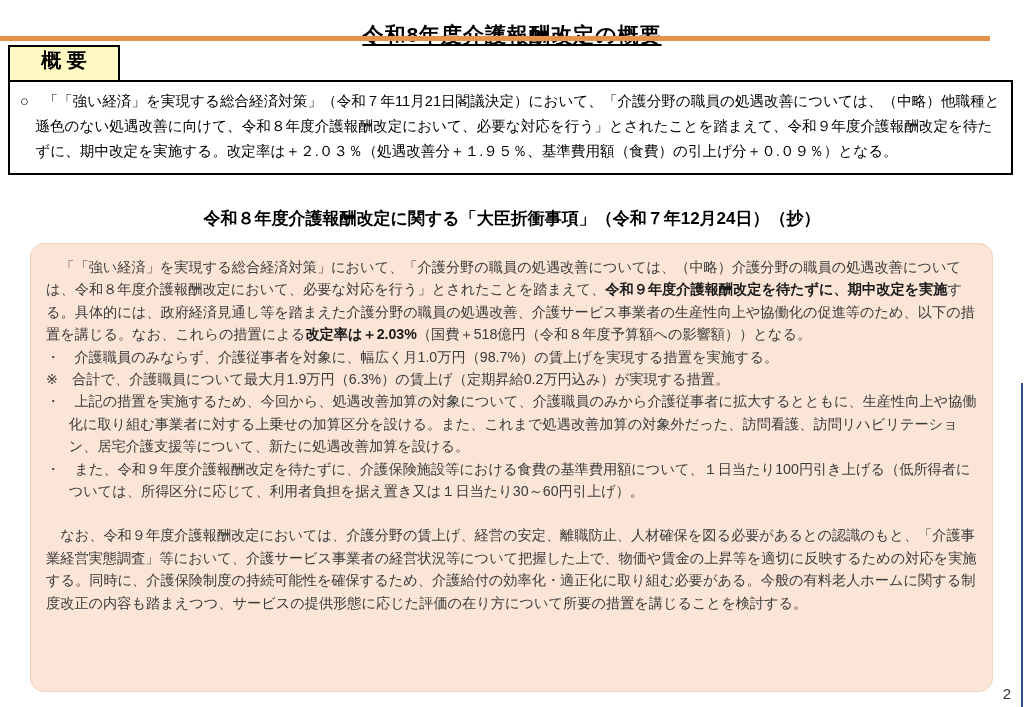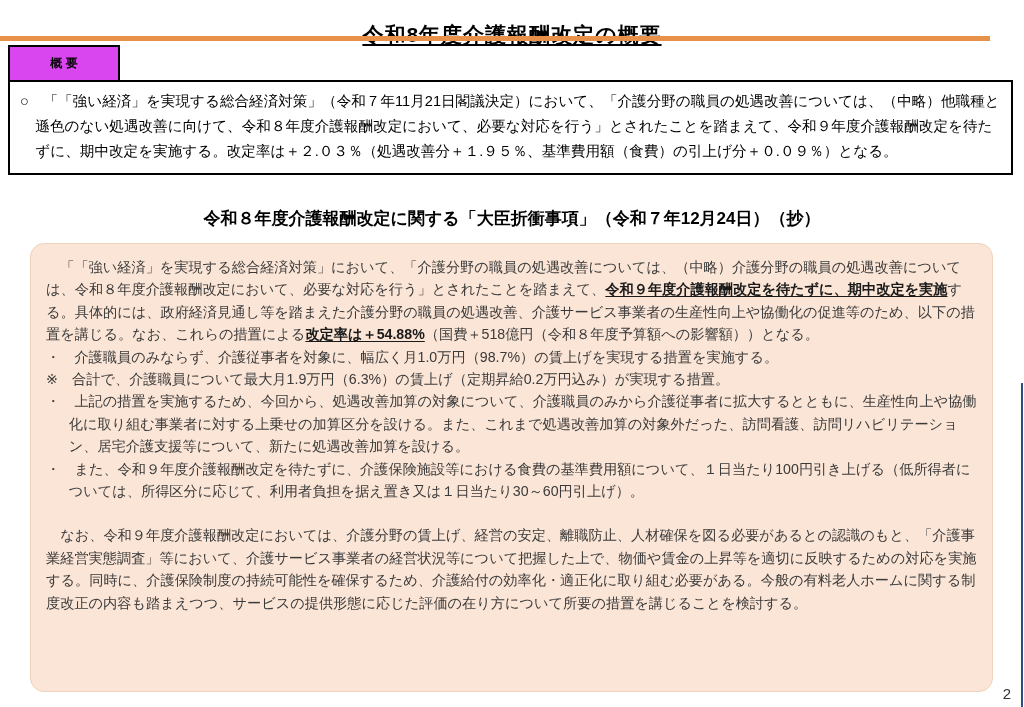--- a/index.html
+++ b/index.html
@@ -12,23 +12,23 @@
   .page-title{
     position:absolute;top:21px;left:0;width:100%;text-align:center;margin:0;
     font-size:21px;font-weight:bold;letter-spacing:1px;color:#000;text-decoration:underline;
   }
   .accent-bar{
     position:absolute;left:0;top:36px;width:990px;height:5px;
     background:var(--accent-bar,#E8914A);
   }
   .overview{position:absolute;left:8px;top:45px;width:1005px;}
   .overview-tab{
-    width:112px;height:37px;border:2px solid #000;background:#d946ef;
-    display:flex;align-items:center;justify-content:center;
-    font-weight:bold;font-size:12px;position:relative;z-index:2;margin-bottom:-2px;
+    width:112px;height:37px;border:2px solid #000;background:#fef9c3;
+    display:flex;align-items:flex-start;justify-content:center;
+    font-weight:bold;font-size:20px;position:relative;z-index:2;margin-bottom:-2px;
     box-sizing:border-box;
   }
   .overview-box{
     border:2px solid #000;background:#fff;position:relative;z-index:1;
     padding:7px 10px 9px 10px;font-size:14.6px;line-height:25px;
   }
   .hang{margin:0;padding-left:1.05em;text-indent:-1.05em;}
   .minister-heading{
     position:absolute;top:207px;left:0;width:100%;text-align:center;margin:0;
     font-size:17px;font-weight:bold;color:#000;
@@ -36,21 +36,21 @@
   .minister-box{
     position:absolute;left:30px;top:243px;width:963px;height:449px;box-sizing:border-box;
     background:var(--minister-box-bg,#FBE5D6);
     border:1px solid #f0d2bd;border-radius:14px;
     padding:12px 15px 10px 15px;
     font-size:14.2px;line-height:22.4px;color:#3a3a3a;
   }
   .para{margin:0;}
   .bullet{margin:0;padding-left:1.6em;text-indent:-1.6em;}
   .closing{margin-top:22px;}
-  .bu{font-weight:bold;text-decoration:underline;text-underline-offset:2px;color:#1a1a1a;}
+  .bu{font-weight:bold;text-underline-offset:2px;color:#1a1a1a;}
   .page-number{
     position:absolute;right:13px;bottom:5px;font-size:15px;color:#333;
   }
   .edge-line{
     position:absolute;right:1px;top:383px;width:2px;height:324px;
     background:var(--edge-line,#2C4E80);
   }
 </style>
 </head>
 <body>
@@ -66,21 +66,21 @@
       <span>概 要</span>
     </div>
     <div class="overview-box">
       <p class="hang">○　「「強い経済」を実現する総合経済対策」（令和７年11月21日閣議決定）において、「介護分野の職員の処遇改善については、（中略）他職種と遜色のない処遇改善に向けて、令和８年度介護報酬改定において、必要な対応を行う」とされたことを踏まえて、令和９年度介護報酬改定を待たずに、期中改定を実施する。改定率は＋２.０３％（処遇改善分＋１.９５％、基準費用額（食費）の引上げ分＋０.０９％）となる。</p>
     </div>
   </div>
 
   <h2 class="minister-heading">令和８年度介護報酬改定に関する「大臣折衝事項」（令和７年12月24日）（抄）</h2>
 
   <div class="minister-box">
-    <p class="para"><span>　「「強い経済」を実現する総合経済対策」において、「介護分野の職員の処遇改善については、（中略）介護分野の職員の処遇改善については、令和８年度介護報酬改定において、必要な対応を行う」とされたことを踏まえて、</span><span class="bu">令和９年度介護報酬改定を待たずに、期中改定を実施</span><span>する。具体的には、政府経済見通し等を踏まえた介護分野の職員の処遇改善、介護サービス事業者の生産性向上や協働化の促進等のため、以下の措置を講じる。なお、これらの措置による</span><span class="bu">改定率は＋54.88%</span><span>（国費＋518億円（令和８年度予算額への影響額））となる。</span></p>
+    <p class="para"><span>　「「強い経済」を実現する総合経済対策」において、「介護分野の職員の処遇改善については、（中略）介護分野の職員の処遇改善については、令和８年度介護報酬改定において、必要な対応を行う」とされたことを踏まえて、</span><span class="bu">令和９年度介護報酬改定を待たずに、期中改定を実施</span><span>する。具体的には、政府経済見通し等を踏まえた介護分野の職員の処遇改善、介護サービス事業者の生産性向上や協働化の促進等のため、以下の措置を講じる。なお、これらの措置による</span><span class="bu">改定率は＋2.03%</span><span>（国費＋518億円（令和８年度予算額への影響額））となる。</span></p>
 
     <p class="bullet">・　介護職員のみならず、介護従事者を対象に、幅広く月1.0万円（98.7%）の賃上げを実現する措置を実施する。</p>
     <p class="bullet">※　合計で、介護職員について最大月1.9万円（6.3%）の賃上げ（定期昇給0.2万円込み）が実現する措置。</p>
     <p class="bullet">・　上記の措置を実施するため、今回から、処遇改善加算の対象について、介護職員のみから介護従事者に拡大するとともに、生産性向上や協働化に取り組む事業者に対する上乗せの加算区分を設ける。また、これまで処遇改善加算の対象外だった、訪問看護、訪問リハビリテーション、居宅介護支援等について、新たに処遇改善加算を設ける。</p>
     <p class="bullet">・　また、令和９年度介護報酬改定を待たずに、介護保険施設等における食費の基準費用額について、１日当たり100円引き上げる（低所得者については、所得区分に応じて、利用者負担を据え置き又は１日当たり30～60円引上げ）。</p>
 
     <p class="para closing">　なお、令和９年度介護報酬改定においては、介護分野の賃上げ、経営の安定、離職防止、人材確保を図る必要があるとの認識のもと、「介護事業経営実態調査」等において、介護サービス事業者の経営状況等について把握した上で、物価や賃金の上昇等を適切に反映するための対応を実施する。同時に、介護保険制度の持続可能性を確保するため、介護給付の効率化・適正化に取り組む必要がある。今般の有料老人ホームに関する制度改正の内容も踏まえつつ、サービスの提供形態に応じた評価の在り方について所要の措置を講じることを検討する。</p>
   </div>
 
   <div class="page-number">2</div>

